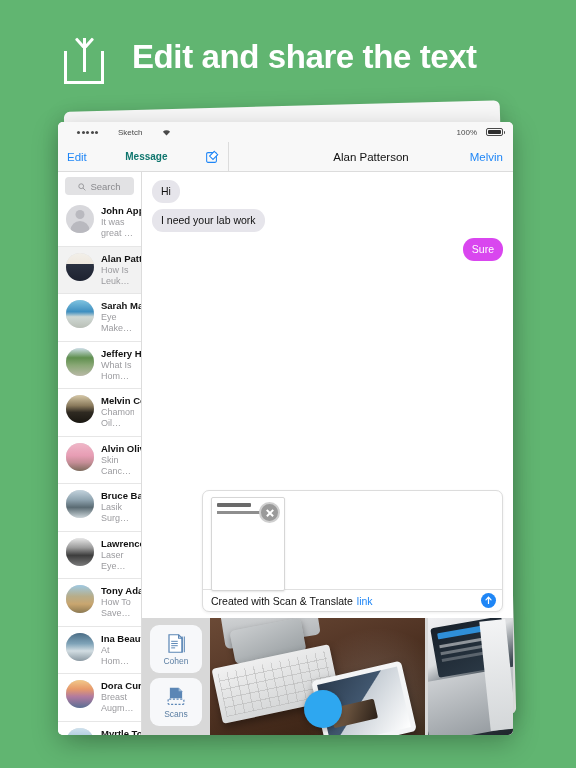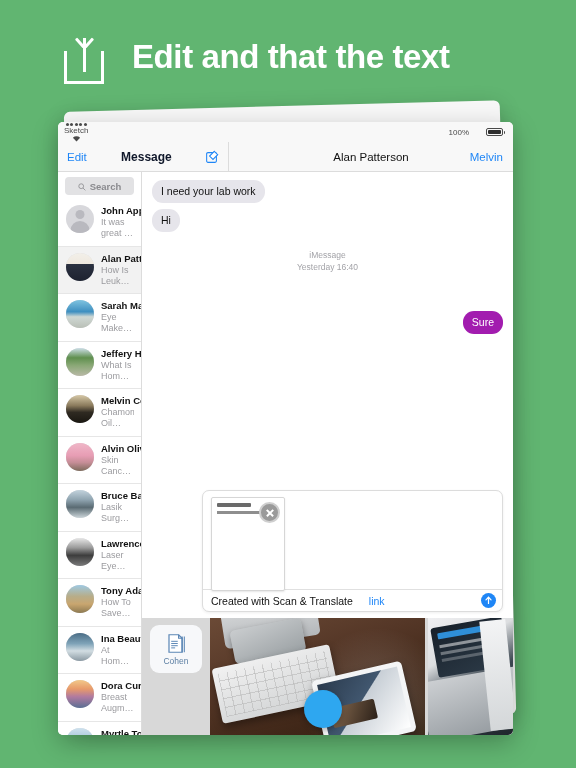--- a/index.html
+++ b/index.html
@@ -51,61 +51,61 @@
     background:#ffffff;border-radius:5px;overflow:hidden;
     box-shadow:0 8px 26px rgba(0,0,0,0.26);
   }
 
   
   .statusbar{
     height:20px;background:#f8f8f8;
     display:flex;align-items:center;
     font-size:8.5px;color:#333;position:relative;
   }
-  .sb-left{display:flex;align-items:center;gap:0;padding-left:6px;flex-direction:column;}
+  .sb-left{display:flex;align-items:center;gap:20px;padding-left:19px;}
   .dots{display:flex;gap:1.5px;align-items:center;}
   .dots i{width:3px;height:3px;border-radius:50%;background:#4a4a4a;display:block;}
   .carrier{font-size:8px;color:#4a4a4a;}
   .wifi{width:9px;height:7px;position:relative;display:inline-block;}
   .wifi svg{display:block;}
   .sb-center{position:absolute;left:0;right:0;text-align:center;font-size:8.5px;color:#333;font-weight:normal;}
-  .sb-right{margin-left:auto;display:flex;align-items:center;gap:17px;padding-right:10px;}
+  .sb-right{margin-left:auto;display:flex;align-items:center;gap:9px;padding-right:10px;}
   .batt-pct{font-size:8px;color:#4a4a4a;}
   .batt{width:17px;height:8px;border:1px solid #4a4a4a;border-radius:2px;position:relative;box-sizing:border-box;}
   .batt:after{content:"";position:absolute;right:-3px;top:2px;width:1.5px;height:3px;background:#4a4a4a;border-radius:0 1px 1px 0;}
   .batt i{position:absolute;left:1px;top:1px;bottom:1px;right:1px;background:#2e2e2e;border-radius:1px;display:block;}
 
   
   .navrow{display:flex;height:29px;background:#f8f8f8;border-bottom:1px solid #dcdcdc;}
   .nav-left{
     width:171px;box-sizing:border-box;
     display:flex;align-items:center;justify-content:space-between;
     padding:0 9px;border-right:1px solid #dcdcdc;
   }
   .nav-right{
     flex:1;display:flex;align-items:center;justify-content:center;position:relative;
   }
   .blue{color:#1f86f6;}
   .nav-edit{font-size:11.5px;}
-  .nav-title{font-size:12px;font-weight:bold;color:#0f172a;}
+  .nav-title{font-size:10px;font-weight:bold;color:#0f766e;}
   .nav-chat-title{font-size:11.5px;color:#111;}
   .nav-details{position:absolute;right:10px;font-size:11.5px;}
   .compose{width:13px;height:13px;position:relative;}
   .compose svg{display:block;}
 
   
   .bodysplit{display:flex;height:564px;}
   .pane-list{
     width:193px;box-sizing:border-box;background:#ffffff;
     border-right:1px solid #dcdcdc;position:relative;overflow:hidden;
   }
   .pane-chat{flex:1;background:#ffffff;display:flex;flex-direction:column;position:relative;}
 
   
-  .searchwrap{padding:5px 7px 4px 7px;background:#fff;font-weight:bold;}
+  .searchwrap{padding:5px 7px 4px 7px;background:#fff;}
   .searchbar{
     height:18px;background:#e2e2e4;border-radius:4px;
     display:flex;align-items:center;justify-content:center;gap:4px;
     font-size:9.5px;color:#8a8a8e;
   }
   .searchbar .mag{width:8px;height:8px;display:block;}
 
   
   .list{position:relative;}
   .row{
@@ -135,21 +135,21 @@
     display:-webkit-box;-webkit-line-clamp:2;-webkit-box-orient:vertical;overflow:hidden;
   }
 
   
   .chatscroll{flex:1;padding:8px 10px 0 10px;position:relative;overflow:hidden;}
   .bubble{
     display:inline-block;max-width:72%;padding:5px 9px;border-radius:11px;
     font-size:10.5px;line-height:1.25;position:relative;margin-bottom:6px;
   }
   .bub-in{background:#e6e5eb;color:#111;}
-  .bub-out{background:#a21caf;color:#fff;margin-top:28px;}
+  .bub-out{background:#d946ef;color:#fff;}
   .rowL{text-align:left;}
   .rowR{text-align:right;}
   .bub-in:after{
     content:"";position:absolute;left:-3px;bottom:0;width:9px;height:11px;
     background:#e6e5eb;border-bottom-right-radius:9px;z-index:-1;
   }
   .bub-out:after{
     content:"";position:absolute;right:-3px;bottom:0;width:9px;height:11px;
     background:#1f86f6;border-bottom-left-radius:9px;z-index:-1;
   }
@@ -182,21 +182,21 @@
     position:absolute;right:4px;top:4px;width:17px;height:17px;border-radius:50%;
     background:#9a9a9a;border:2px solid #cfcfcf;
   }
   .doc .seal:before,.doc .seal:after{
     content:"";position:absolute;left:50%;top:50%;width:9px;height:1.8px;background:#fff;
   }
   .doc .seal:before{transform:translate(-50%,-50%) rotate(45deg);}
   .doc .seal:after{transform:translate(-50%,-50%) rotate(-45deg);}
   .attach-foot{
     border-top:1px solid #e0e0e0;height:21px;display:flex;align-items:center;
-    padding:0 6px 0 8px;gap:16px;font-size:10.5px;color:#111;white-space:nowrap;
+    padding:0 6px 0 8px;gap:4px;font-size:10.5px;color:#111;white-space:nowrap;
   }
   .attach-foot .lnk{color:#1f86f6;}
   .upbtn{
     margin-left:auto;width:15px;height:15px;border-radius:50%;background:#1f86f6;
     display:flex;align-items:center;justify-content:center;flex:0 0 auto;
   }
   .upbtn svg{display:block;}
 
   
   .drawer{height:118px;display:flex;background:#d8d8d8;position:relative;overflow:hidden;}
@@ -284,21 +284,21 @@
 <body>
 
 <div class="stage">
 
   <div class="headline">
     <span class="share-icon">
       <span class="box"></span>
         <span class="stem"></span>
         <span class="arrow"></span>
     </span>
-    <h1>Edit and that the text</h1>
+    <h1>Edit and share the text</h1>
   </div>
 
   <div class="back-card"></div>
 
   <div class="device">
 
     <div class="statusbar">
       <div class="sb-left">
         <span class="dots">
           <i></i>
@@ -485,28 +485,24 @@
                   <span class="rowname">Myrtle Torres</span>
                 </div>
               </div>
             </div>
           </div>
       </div>
 
       <div class="pane-chat">
         <div class="chatscroll">
           <div class="rowL">
+            <span class="bubble bub-in">Hi</span>
+          </div>
+          <div class="rowL">
             <span class="bubble bub-in">I need your lab work</span>
-          </div>
-          <div class="rowL">
-            <span class="bubble bub-in">Hi</span>
-          </div>
-          <div class="meta">
-            <div>iMessage</div>
-            <div>Yesterday 16:40</div>
           </div>
           <div class="rowR">
             <span class="bubble bub-out">Sure</span>
           </div>
 
           <div class="attachwrap">
             <div class="attach">
               <div class="attach-body">
                 <div class="doc">
                   <span class="dhead"></span>
@@ -547,20 +543,30 @@
                       <line x1="6.5" y1="12" x2="14" y2="12"></line>
                     <line x1="6.5" y1="14.5" x2="14" y2="14.5"></line>
                       <line x1="6.5" y1="17" x2="11" y2="17"></line>
                   </g>
                   <path d="M19 4v18" stroke="#5b86b5" stroke-width="1.4"></path>
                   <path d="M21.5 4v18" stroke="#5b86b5" stroke-width="1.2"></path>
                 </svg>
               </span>
               <span class="lbl">Cohen</span>
             </div>
+            <div class="appbtn">
+              <span class="glyph">
+                <svg viewBox="0 0 24 24" width="22" height="21">
+                  <path d="M5 2h10l4 4v8H5z" fill="#5b86b5"></path>
+                  <path d="M15 2v4h4" fill="#9dbbd8"></path>
+                  <rect x="3" y="15" width="18" height="6" rx="1.2" fill="none" stroke="#5b86b5" stroke-width="1.4" stroke-dasharray="2.4 1.8"></rect>
+                </svg>
+              </span>
+              <span class="lbl">Scans</span>
+            </div>
           </div>
           <div class="drawer-photos">
             <div class="photo p1">
               <div class="ph-desk">
                 <span class="monitor"></span>
                   <span class="trackpad"></span>
                 <span class="kbd">
                     <i></i>
                   </span>
                 <span class="tablet">

